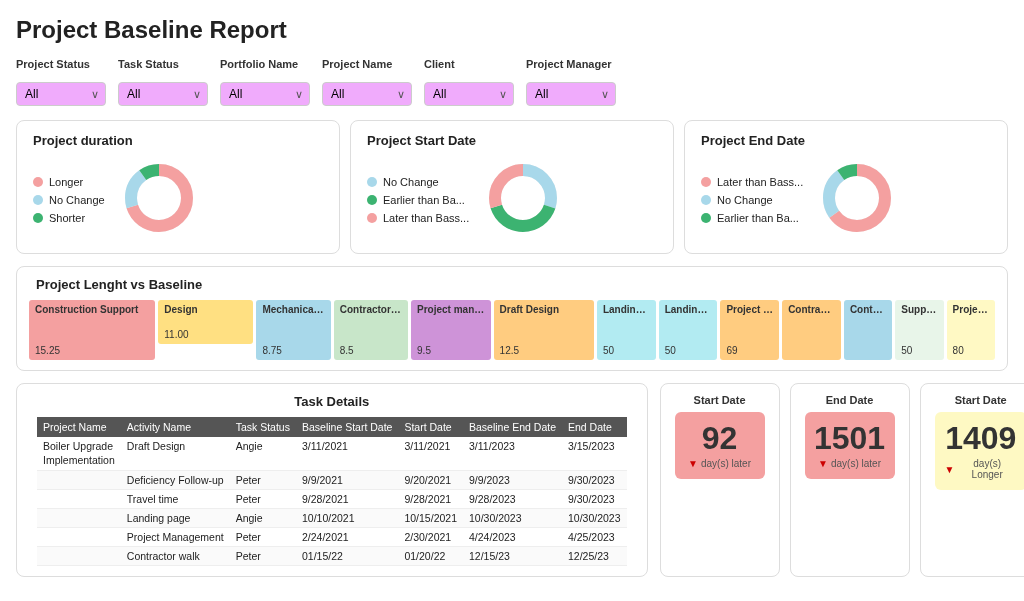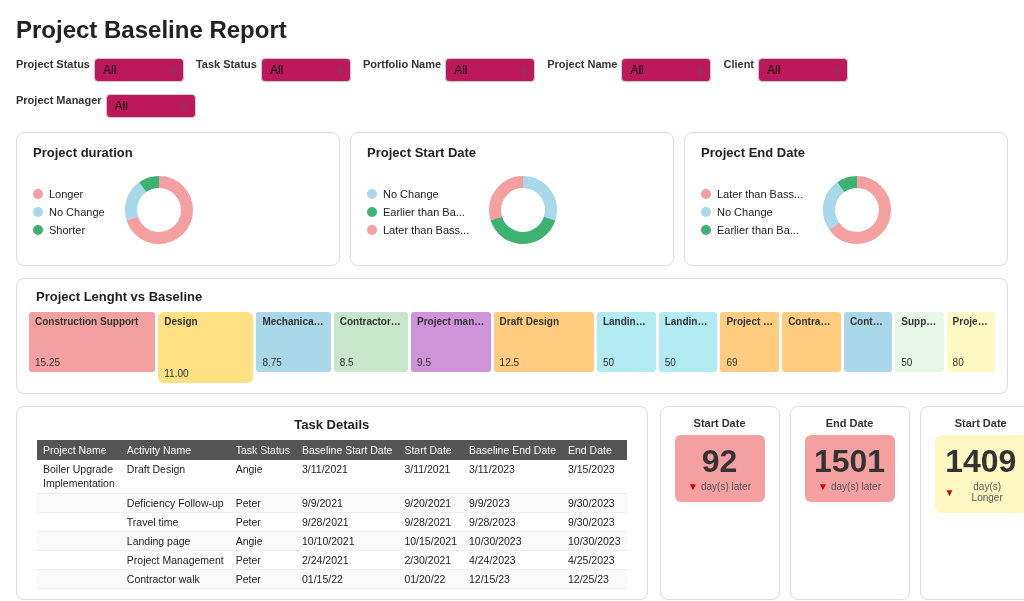--- a/index.html
+++ b/index.html
@@ -1,23 +1,23 @@
 <!DOCTYPE html>
 <html><head>
   <meta charset="utf-8">
   <style>
     * { box-sizing: border-box; margin: 0; padding: 0; }
     body { font-family: -apple-system, BlinkMacSystemFont, 'Segoe UI', Arial, sans-serif; background: #fff; padding: 16px; font-size: 12px; color: #222; }
     h1 { font-size: 24px; font-weight: 700; margin-bottom: 14px; }
 
     
     .filters { display: flex; gap: 12px; margin-bottom: 14px; flex-wrap: wrap; }
-    .filter-group { display: flex; flex-direction: row; gap: 4px; }
+    .filter-group { display: flex; flex-direction: column; gap: 12px; }
     .filter-label { font-size: 11px; font-weight: 600; color: #333; }
-    .filter-select { border: 1px solid #ccc; border-radius: 4px; padding: 4px 22px 4px 8px; font-size: 12px; background: #be185d; appearance: none; cursor: pointer; min-width: 90px; position: relative; }
+    .filter-select { border: 1px solid #ccc; border-radius: 4px; padding: 4px 22px 4px 8px; font-size: 12px; background: #f0abfc; appearance: none; cursor: pointer; min-width: 90px; position: relative; }
     .select-wrapper { position: relative; display: inline-block; }
     .select-wrapper::after { content: '∨'; position: absolute; right: 7px; top: 50%; transform: translateY(-50%); pointer-events: none; font-size: 11px; color: #555; }
 
     
     .charts-row { display: flex; gap: 10px; margin-bottom: 12px; }
     .chart-card { flex: 1; border: 1px solid #ddd; border-radius: 8px; padding: 12px 16px; display: flex; flex-direction: column; align-items: flex-start; }
     .chart-title { font-size: 13px; font-weight: 600; margin-bottom: 10px; text-align: center; }
     .chart-inner { display: flex; align-items: center; gap: 14px; }
     .legend { display: flex; flex-direction: column; gap: 6px; }
     .legend-item { display: flex; align-items: center; gap: 6px; font-size: 11px; }
@@ -159,21 +159,21 @@
     </div>
   </div>
 
 <div class="gantt-card">
   <div class="gantt-title">Project Lenght vs Baseline</div>
   <div class="gantt-bars" id="gantt-bars">
       <div class="gantt-bar" style="background: rgb(244, 160, 160); flex: 2.2 1 0%; height: 60px;">
         <div class="gantt-bar-label">Construction Support</div>
         <div class="gantt-bar-value">15.25</div>
       </div>
-      <div class="gantt-bar" style="background: rgb(255, 224, 130); flex: 1.6 1 0%; height: 71px; border-radius: 6px;">
+      <div class="gantt-bar" style="background: rgb(255, 224, 130); flex: 1.6 1 0%; height: 44px;">
         <div class="gantt-bar-label">Design</div>
         <div class="gantt-bar-value">11.00</div>
       </div>
       <div class="gantt-bar" style="background: rgb(168, 216, 234); flex: 1.2 1 0%; height: 60px;">
         <div class="gantt-bar-label">Mechanical Revisions</div>
         <div class="gantt-bar-value">8.75</div>
       </div>
       <div class="gantt-bar" style="background: rgb(200, 230, 201); flex: 1.2 1 0%; height: 60px;">
         <div class="gantt-bar-label">Contractor support</div>
         <div class="gantt-bar-value">8.5</div>

